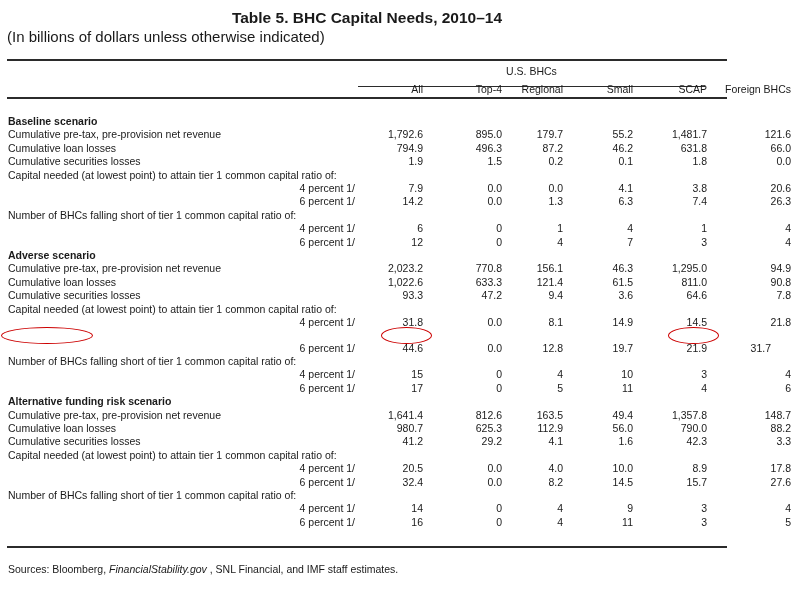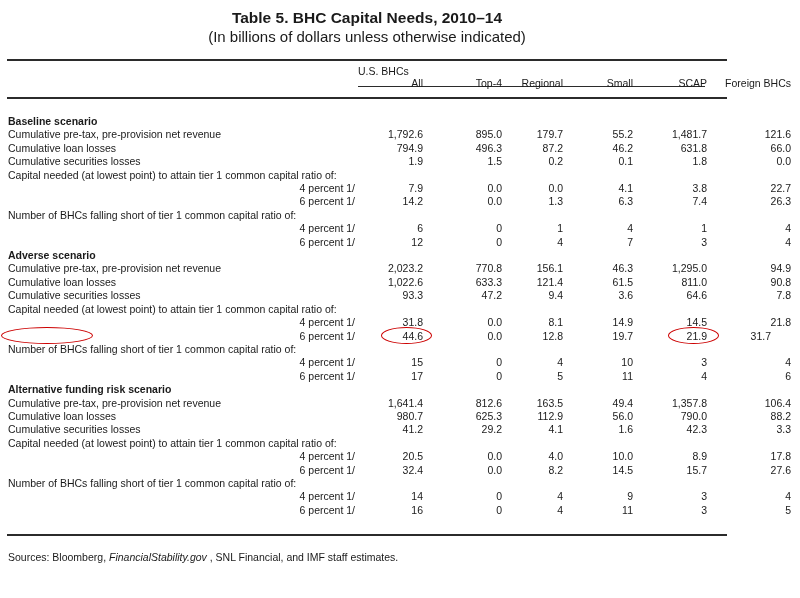--- a/index.html
+++ b/index.html
@@ -1,51 +1,51 @@
 <!DOCTYPE html>
 <html><head>
 <meta charset="utf-8">
 <style>
   * { margin: 0; padding: 0; box-sizing: border-box; }
   html, body { width: 800px; height: 598px; background: #ffffff; overflow: hidden; }
   body { font-family: "Liberation Sans", "DejaVu Sans", sans-serif; color: #1a1a1a; }
   .page { padding: 8px 7px 0 7px; width: 734px; }
 
   .title { text-align: center; font-size: 15.5px; font-weight: bold; line-height: 19px; }
-  .subtitle { text-align: center; font-size: 15px; line-height: 20px; }
+  .subtitle { text-align: left; font-size: 15px; line-height: 20px; }
 
   .tablewrap { margin-top: 12px; }
   .rule { border-top: 2px solid #2b2b2b; height: 0; }
 
   .headarea { position: relative; height: 36px; }
   .grouphead {
     position: absolute; left: 351px; width: 347px; top: 4px;
-    font-size: 10.5px; line-height: 12px;
+    text-align: center; font-size: 10.5px; line-height: 12px;
     border-bottom: 1.5px solid #2b2b2b; padding-bottom: 9px;
   }
-  .colrow { position: absolute; left: 0; right: 0; bottom: 8px; }
+  .colrow { position: absolute; left: 0; right: 0; bottom: 2px; }
 
   .grid {
     display: grid;
     grid-template-columns: 348px 68px 79px 61px 70px 74px 84px;
     align-items: baseline;
   }
   .num { text-align: right; font-size: 10.5px; }
   .colrow .num { font-size: 10.5px; }
   .lbl { font-size: 10.5px; white-space: nowrap; overflow: visible; padding-left: 1px; }
 
   .tbody { padding-top: 16px; }
   .row { line-height: 13.4px; position: relative; }
   .row .lbl { line-height: 13.4px; }
   .row .num { line-height: 13.4px; }
   .row.section .lbl { font-weight: bold; }
   .tbody > .row.section:not(:first-child) { margin-top: 0; }
   .row.indent .lbl { padding-left: 7px; text-align: right; }
 
-  .cell-shift { padding-right: 20px; }
+  .cell-shift { padding-right: 20px; margin-top: 12px; }
 
   .oval {
     position: absolute; border: 1.6px solid #cc0000; border-radius: 50%;
     height: 17px; top: -2.5px; pointer-events: none; background: transparent;
   }
   .oval-label  { left: -6px;  width: 92px; }
   .oval-all    { left: 374px; width: 51px; }
   .oval-foreign{ right: 8px;  width: 51px; }
 
   .botrule { margin-top: 17px; }
@@ -111,21 +111,21 @@
         <div class="row grid plain">
           <div class="lbl">Capital needed (at lowest point) to attain tier 1 common capital ratio of:</div>
         </div>
         <div class="row grid indent">
           <div class="lbl">4 percent 1/</div>
           <div class="num">7.9</div>
           <div class="num">0.0</div>
           <div class="num">0.0</div>
           <div class="num">4.1</div>
           <div class="num">3.8</div>
-          <div class="num">22.7</div>
+          <div class="num">20.6</div>
         </div>
         <div class="row grid indent">
           <div class="lbl">6 percent 1/</div>
           <div class="num">14.2</div>
           <div class="num">0.0</div>
           <div class="num">1.3</div>
           <div class="num">6.3</div>
           <div class="num">7.4</div>
           <div class="num">26.3</div>
         </div>
@@ -228,21 +228,21 @@
         <div class="row grid section">
           <div class="lbl">Alternative funding risk scenario</div>
         </div>
         <div class="row grid plain">
           <div class="lbl">Cumulative pre-tax, pre-provision net revenue</div>
           <div class="num">1,641.4</div>
           <div class="num">812.6</div>
           <div class="num">163.5</div>
           <div class="num">49.4</div>
           <div class="num">1,357.8</div>
-          <div class="num">106.4</div>
+          <div class="num">148.7</div>
         </div>
         <div class="row grid plain">
           <div class="lbl">Cumulative loan losses</div>
           <div class="num">980.7</div>
           <div class="num">625.3</div>
           <div class="num">112.9</div>
           <div class="num">56.0</div>
           <div class="num">790.0</div>
           <div class="num">88.2</div>
         </div>

